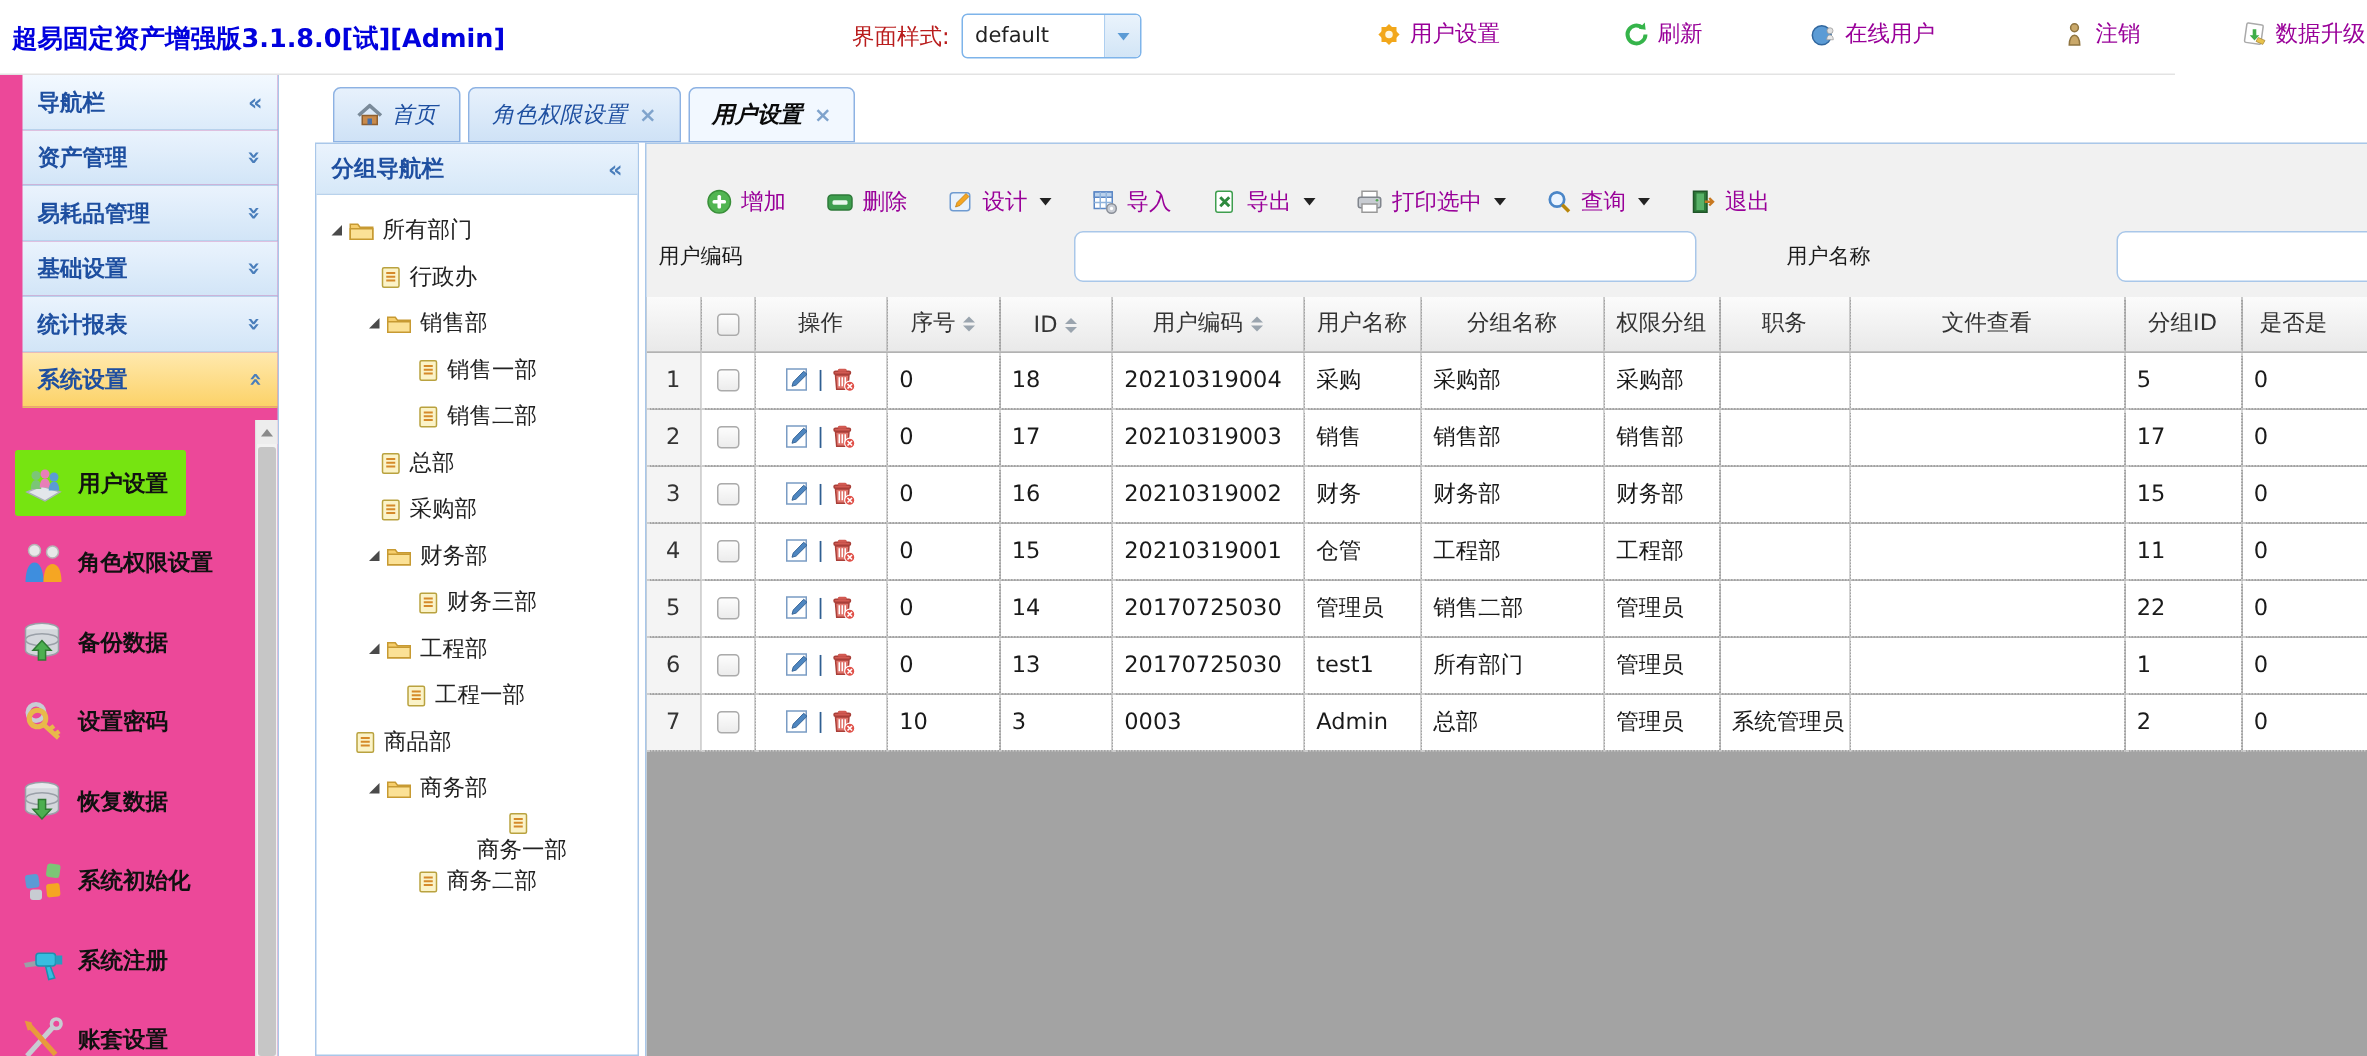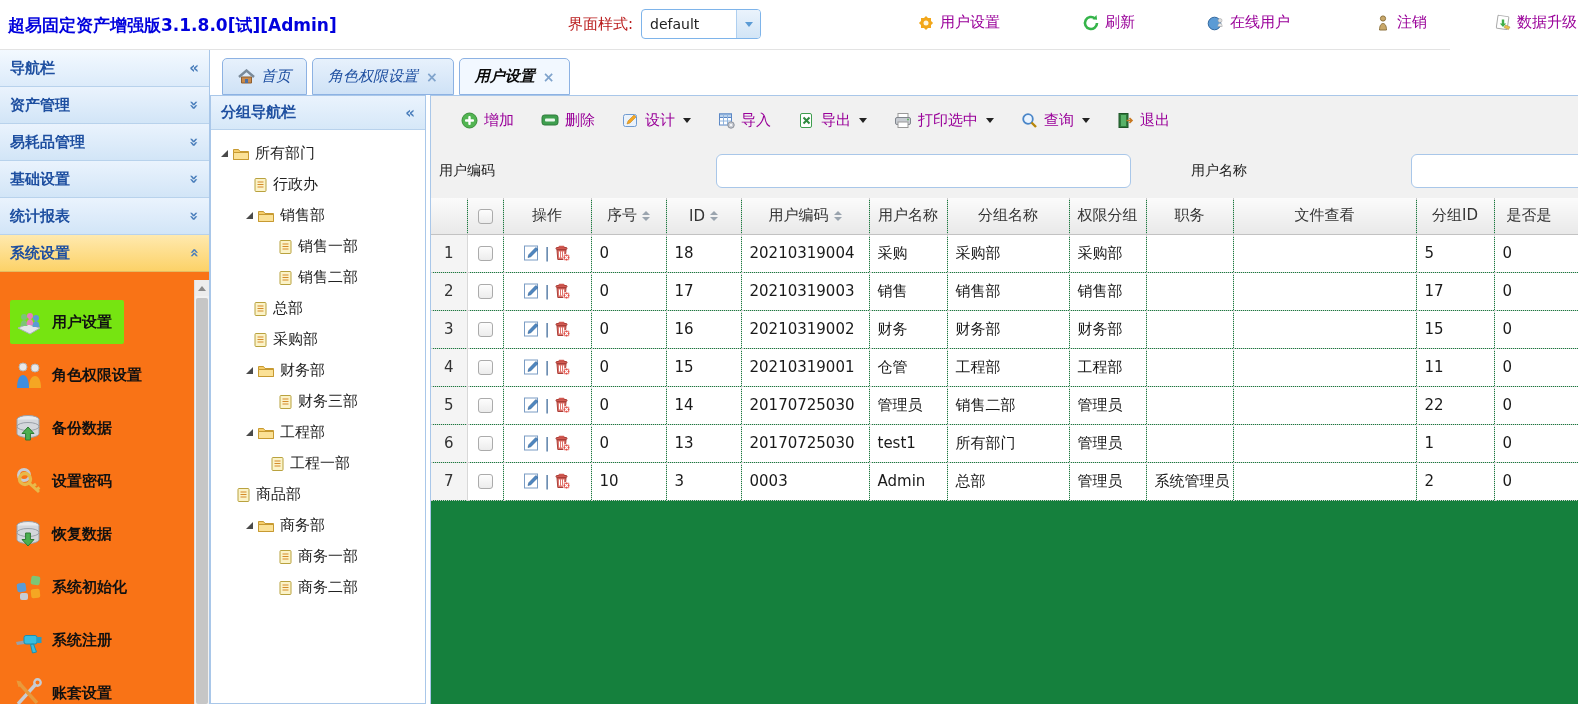--- a/index.html
+++ b/index.html
@@ -16,22 +16,22 @@
     display:flex; align-items:center; position:relative; }
   .select .sel-val { font-size:14px; color:#222; padding-left:8px; flex:1; }
   .sel-btn { width:24px; height:28px; background:linear-gradient(#EAF3FC,#D2E5F6);
     border-left:1px solid #AECFF0; border-radius:0 3px 3px 0; display:flex; align-items:center; justify-content:center; }
   .sel-caret { width:0; height:0; border-left:4px solid transparent; border-right:4px solid transparent;
     border-top:5px solid #5B9BD5; }
   .topmenu-item { position:absolute; top:13px; display:flex; align-items:center; gap:5px; cursor:pointer; }
   .topmenu-item .tm-label { font-size:15px; color:#990099; white-space:nowrap; }
 
   
-  .sidebar { position:absolute; left:0; top:50px; width:210px; bottom:0; background:#f97316;
-    border-right:1px solid #A9C7E9; }
+  .sidebar { position:absolute; left:0; top:50px; width:186px; bottom:0; background:#ec4899;
+    border-right:1px solid #A9C7E9;padding-left:15px; }
   .acc-item, .side-header { height:37px; display:flex; align-items:center; justify-content:space-between;
     padding:0 10px 0 10px; background:linear-gradient(#EAF3FD,#D2E5F7);
     border-bottom:1px solid #B8D2EC; cursor:pointer; }
   .side-header { background:linear-gradient(#F3F9FF,#DCEBFA); }
   .acc-label, .side-header-label { font-size:15px; font-weight:bold; color:#1E4FA0; }
   .chev { font-size:15px; font-weight:bold; color:#4A7EBB; display:inline-block; }
   .chev.down { transform:rotate(90deg); }
   .chev.up { transform:rotate(-90deg); }
   .acc-item.expanded { background:linear-gradient(#FFE9AE,#FCD268); border-bottom:1px solid #E3BC62; }
   .side-menu { position:absolute; left:0; top:230px; right:15px; bottom:0; padding-top:20px; overflow:hidden; }
@@ -66,33 +66,33 @@
   .tree-node { height:31px; display:flex; align-items:center; cursor:pointer; }
   .tree-tri { width:0; height:0; border-left:7px solid transparent; border-bottom:7px solid #4A4A4A;
     margin-right:4px; flex:none; }
   .tree-spacer { width:7px; flex:none; }
   .tree-node .icon { margin-right:5px; flex:none; display:flex; }
   .tree-label { font-size:15px; color:#222; white-space:nowrap; }
 
   
   .main { position:absolute; left:430px; top:95px; right:0; bottom:0; background:#F1F1F1;
     border-left:1px solid #A9C7E9; border-top:1px solid #A9C7E9; overflow:hidden; }
-  .toolbar { position:absolute; left:6px; top:0; right:0; height:48px; display:flex; align-items:center;
+  .toolbar { position:absolute; left:16px; top:0; right:0; height:48px; display:flex; align-items:flex-end;
     padding-left:24px; gap:27px; }
   .tb-btn { display:flex; align-items:center; gap:6px; cursor:pointer; }
   .tb-btn .tb-label { font-size:15px; color:#990099; white-space:nowrap; }
   .tb-caret { width:0; height:0; border-left:4px solid transparent; border-right:4px solid transparent;
     border-top:5px solid #222; margin-left:2px; }
   .filterrow { position:absolute; left:0; top:48px; right:0; height:54px; }
   .f-label { position:absolute; top:18px; font-size:14px; color:#1a1a1a; }
   .f-input { position:absolute; top:10px; height:34px; border:1px solid #A9C7E9; border-radius:6px;
     background:#fff; font-size:14px; padding:0 8px; outline:none; }
   #f-label-code { left:8px; } #f-input-code { left:285px; width:415px; }
   #f-label-name { left:760px; } #f-input-name { left:980px; width:320px; }
-  .grid-wrap { position:absolute; left:0; top:102px; right:0; bottom:0; background:#15803d; overflow:hidden; }
+  .grid-wrap { position:absolute; left:0; top:102px; right:0; bottom:0; background:#a3a3a3; overflow:hidden; }
   table { border-collapse:collapse; table-layout:fixed; }
   th.gh { height:36px; background:linear-gradient(#FBFBFB,#E9E9E9); font-weight:normal; font-size:15px;
     color:#333; border-right:1px dotted #C8C8C8; border-bottom:1px solid #C2C2C2; text-align:center;
     white-space:nowrap; overflow:hidden; }
   th.last-col { text-align:left; padding-left:12px; }
   td { height:38px; font-size:15px; color:#1a1a1a; border-right:1px dotted #D6D6D6;
     border-bottom:1px dotted #CCCCCC; white-space:nowrap; overflow:hidden; background:#fff; }
   td.cell { padding-left:8px; }
   td.rownum { background:#F4F4F4; border-right:1px solid #D8D8D8; text-align:center; color:#333; }
   td.cbcell, th.cb-h { text-align:center; }
@@ -451,21 +451,21 @@
       <div class="tree-node" style="padding-left: 35px;">
         <span class="tree-tri"></span>
         <span class="icon">
           <svg width="18" height="15" viewBox="0 0 18 15">
             <path d="M1.5 3.5h5l1.5 2h8.5v8h-15z" fill="#F6CE6C" stroke="#C79A32"></path>
             <path d="M1.5 6.5h15v7h-15z" fill="#FBE196" stroke="#C79A32"></path>
           </svg>
         </span>
         <span class="tree-label">商务部</span>
       </div>
-      <div class="tree-node" style="padding-left: 60px;">
+      <div class="tree-node" style="padding-left: 60px; flex-direction: column;">
         <span class="tree-spacer"></span>
         <span class="icon">
           <svg width="15" height="16" viewBox="0 0 15 16">
             <rect x="2" y="1.5" width="11" height="13" rx="1" fill="#FBF3C8" stroke="#B9A23F"></rect>
             <path d="M4.5 5h6M4.5 7.5h6M4.5 10h6" stroke="#D58A2A" stroke-width="1.2"></path>
           </svg>
         </span>
         <span class="tree-label">商务一部</span>
       </div>
       <div class="tree-node" style="padding-left: 60px;">

